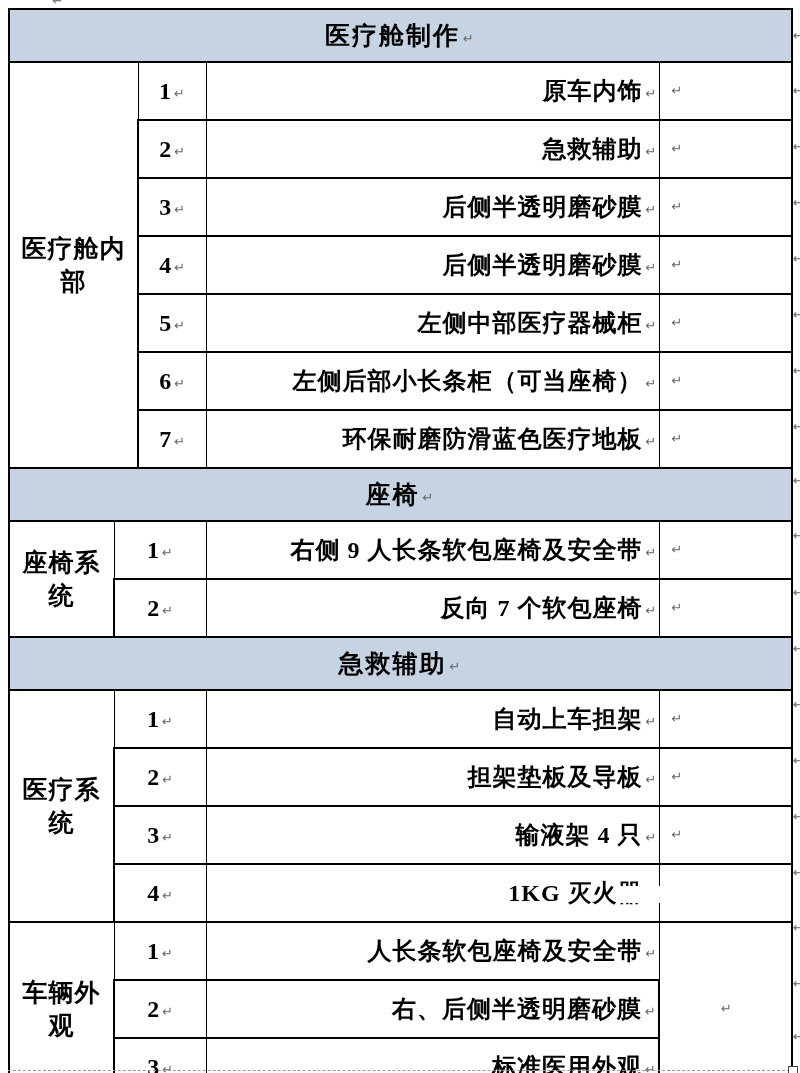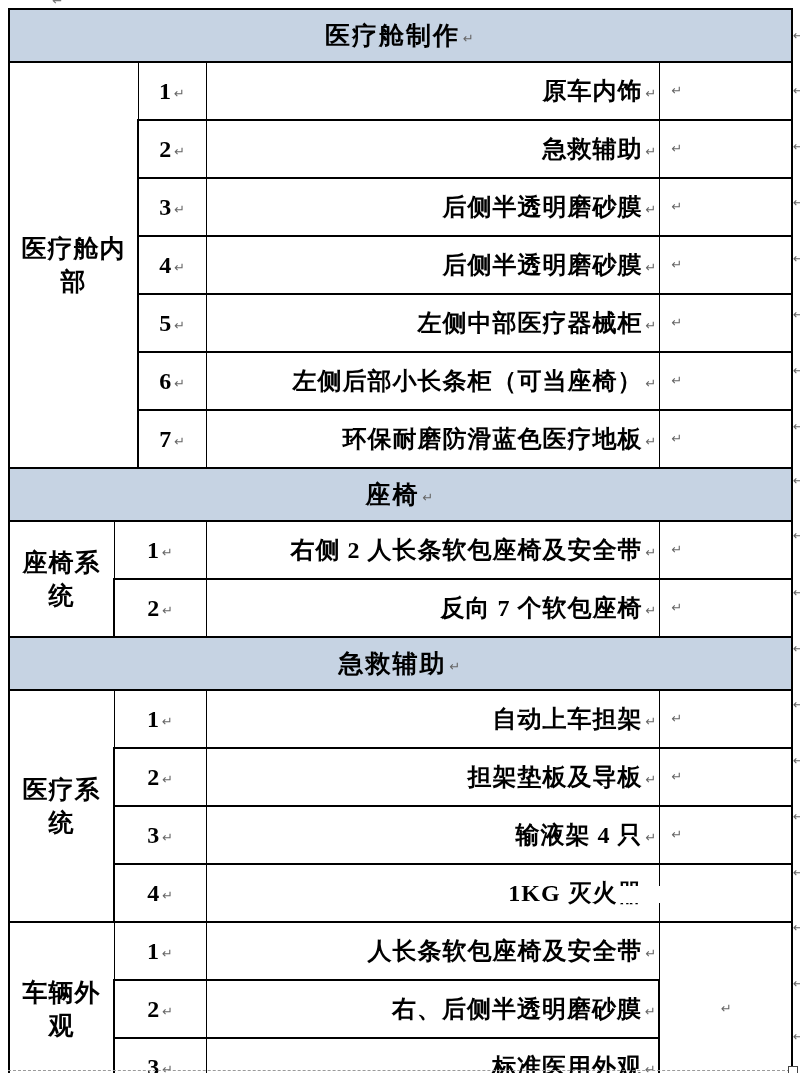--- a/index.html
+++ b/index.html
@@ -116,21 +116,21 @@
         <col style="width:453px">
         <col style="width:133px">
       </colgroup>
     <tbody>
         <tr>
       <td class="hdr" colspan="4"><span>座椅</span><span class="pm">↵</span></td>
     </tr>
     <tr class="row">
       <td class="grp" rowspan="2"><span>座椅系统</span></td>
       <td class="num"><span>1</span><span class="pm">↵</span></td>
-      <td class="desc"><span>右侧 2 人长条软包座椅及安全带</span><span class="pm">↵</span></td>
+      <td class="desc"><span>右侧 9 人长条软包座椅及安全带</span><span class="pm">↵</span></td>
       <td class="val"><span class="pm">↵</span></td>
     </tr>
     <tr class="row">
       <td class="num"><span>2</span><span class="pm">↵</span></td>
       <td class="desc"><span>反向 7 个软包座椅</span><span class="pm">↵</span></td>
       <td class="val"><span class="pm">↵</span></td>
     </tr>
   </tbody>
     </table>
 

